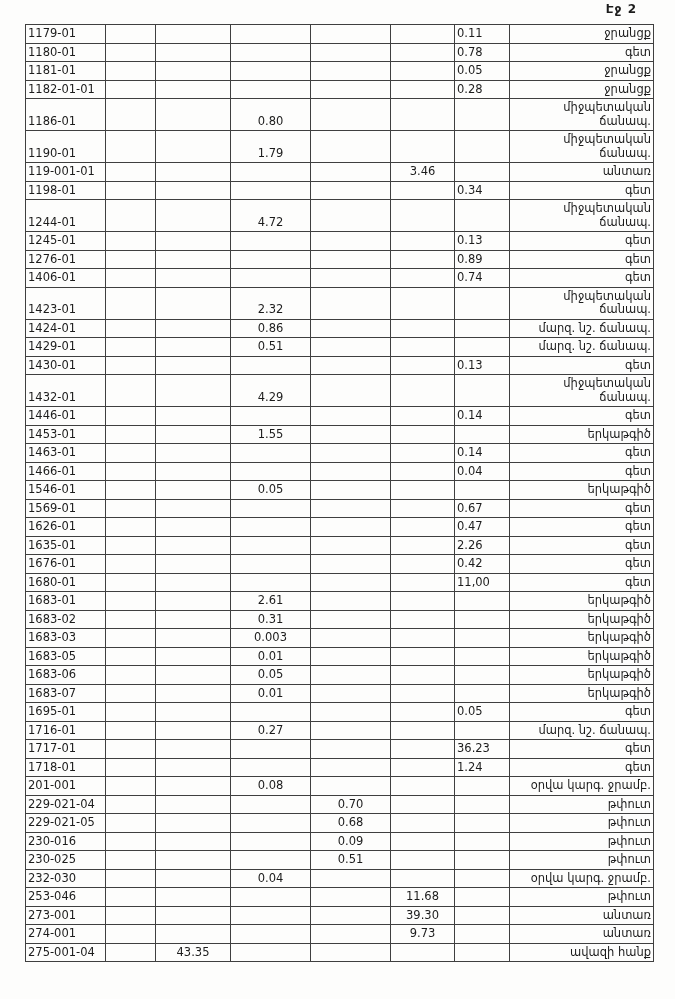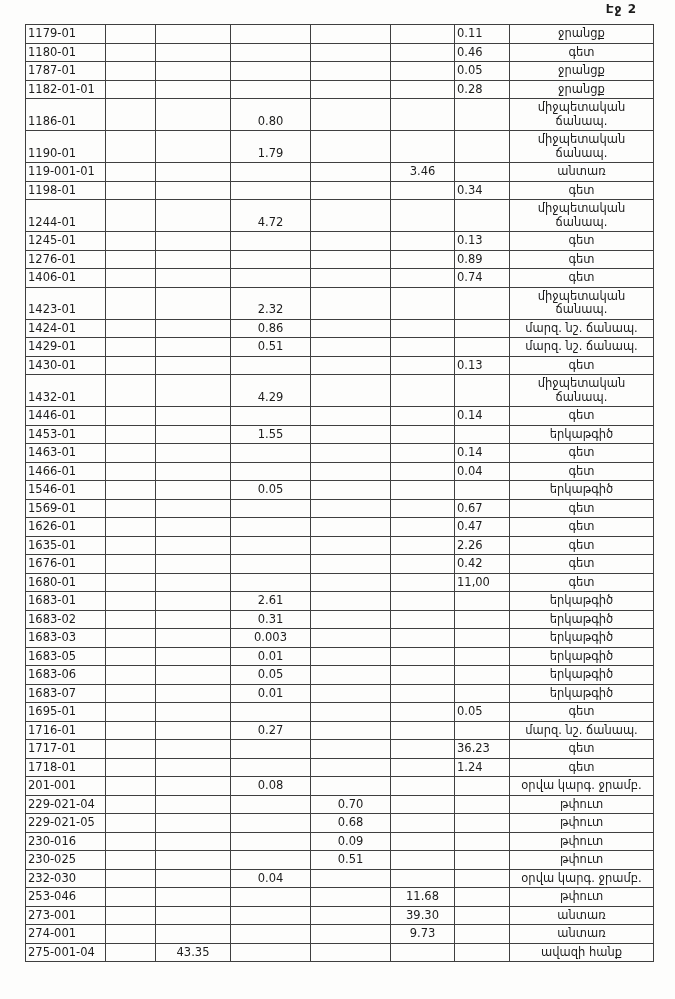--- a/index.html
+++ b/index.html
@@ -24,21 +24,21 @@
     padding:2px;
     font-size:11.5px;line-height:13.5px;
     vertical-align:bottom;
     white-space:pre-line;
     overflow:hidden;
     height:13px;
   }
   td.col-code{text-align:left;padding-left:7px;margin-left:19px;}
   td.col-c7{text-align:left;padding-left:7px;margin-left:20px;}
   td.col-c3,td.col-c4,td.col-c5,td.col-c6{text-align:center;}
-  td.col-type{text-align:center;padding-left:5px;}
+  td.col-type{text-align:right;padding-left:5px;}
 </style>
 </head>
 <body>
 
 <div class="page-label">Էջ 2</div>
 
 <table class="grid">
   <colgroup>
     <col style="width:80px">
     <col style="width:50px">
@@ -60,25 +60,25 @@
         <td class="col-c7">0.11</td>
         <td class="col-type">ջրանցք</td>
       </tr>
       <tr>
         <td class="col-code">1180-01</td>
         <td class="col-c2"></td>
         <td class="col-c3"></td>
         <td class="col-c4"></td>
         <td class="col-c5"></td>
         <td class="col-c6"></td>
-        <td class="col-c7">0.46</td>
-        <td class="col-type">գետ</td>
-      </tr>
-      <tr>
-        <td class="col-code">1787-01</td>
+        <td class="col-c7">0.78</td>
+        <td class="col-type">գետ</td>
+      </tr>
+      <tr>
+        <td class="col-code">1181-01</td>
         <td class="col-c2"></td>
         <td class="col-c3"></td>
         <td class="col-c4"></td>
         <td class="col-c5"></td>
         <td class="col-c6"></td>
         <td class="col-c7">0.05</td>
         <td class="col-type">ջրանցք</td>
       </tr>
       <tr>
         <td class="col-code">1182-01-01</td>

